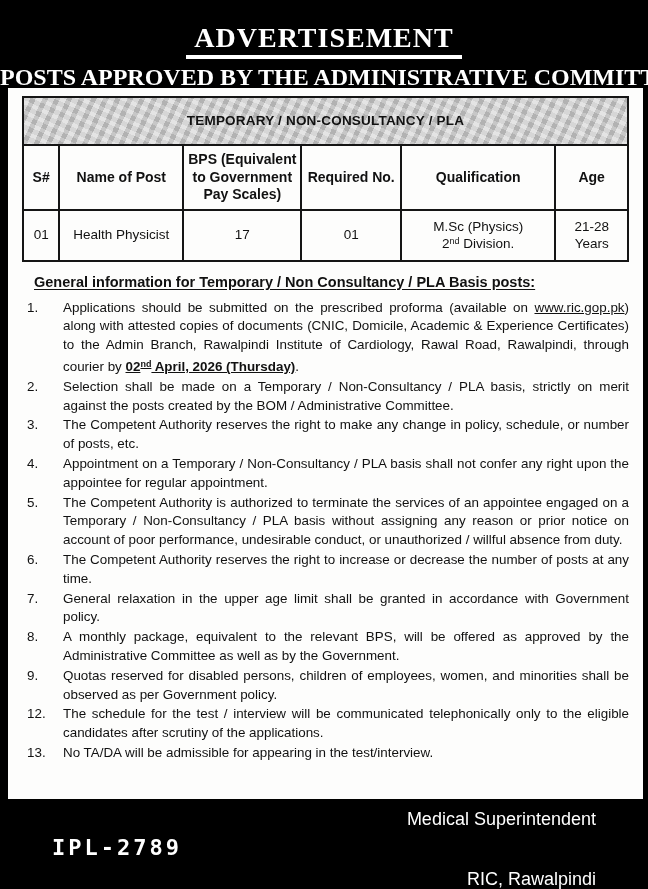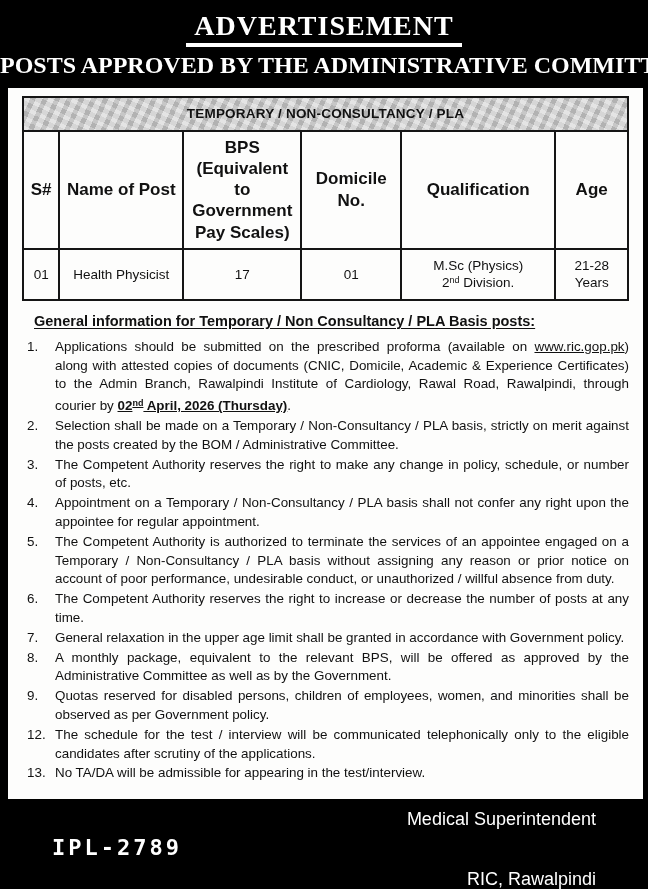--- a/index.html
+++ b/index.html
@@ -3,46 +3,46 @@
 <meta charset="utf-8">
 <style>
   * { margin:0; padding:0; box-sizing:border-box; }
   html,body { background:#000; }
   body { width:648px; height:889px; font-family:"Liberation Sans", sans-serif; color:#111; position:relative; overflow:hidden; }
 
   .page { position:absolute; inset:0; background:#000; }
 
   
   .masthead { position:absolute; top:0; left:0; width:648px; height:88px; background:#000; text-align:center; color:#fff; }
-  .adv-title { display:inline-block; margin-top:11px; font-family:"Liberation Serif", serif; font-weight:bold; font-size:28px; letter-spacing:1px; border-bottom:4px solid #fff; padding:0 8px 1px 8px; line-height:1.1; }
+  .adv-title { display:inline-block; margin-top:23px; font-family:"Liberation Serif", serif; font-weight:bold; font-size:28px; letter-spacing:1px; border-bottom:4px solid #fff; padding:0 8px 1px 8px; line-height:1.1; }
   .posts-title { margin-top:5px; font-family:"Liberation Serif", serif; font-weight:bold; font-size:24px; white-space:nowrap; letter-spacing:0px; }
 
   
   .sheet { position:absolute; top:88px; left:8px; width:635px; height:711px; background:#fdfdfc; padding:8px 14px 0 14px; overflow:hidden; }
 
   
   table.post-table { width:100%; border-collapse:collapse; border:2px solid #151515; table-layout:fixed; }
   .post-table td, .post-table th { border:2px solid #151515; text-align:center; vertical-align:middle; }
   .band-cell { background-color:#c7c7c7;
     background-image:
       repeating-linear-gradient(115deg, rgba(255,255,255,.38) 0 6px, rgba(0,0,0,.06) 6px 11px),
       repeating-linear-gradient(25deg, rgba(255,255,255,.22) 0 4px, rgba(0,0,0,.05) 4px 9px);
     font-weight:bold; font-size:13.5px; padding:4px 2px; letter-spacing:.2px; }
-  .post-table th { font-size:17px; font-weight:bold; padding:5px 3px; line-height:1.25; height:52px; }
-  .post-table td { font-size:13.5px; padding:7px 3px; line-height:1.3; height:33px; }
+  .post-table th { font-size:14px; font-weight:bold; padding:5px 3px; line-height:1.25; height:52px; }
+  .post-table td { font-size:13.5px; padding:7px 3px; line-height:1.3; height:48px; }
   .supscript { font-size:9px; vertical-align:4px; }
 
   
   .gen-heading { margin:12px 0 9px 12px; font-size:14.5px; font-weight:bold; text-decoration:underline; text-underline-offset:2px; }
 
   
   .info-list { font-size:13.4px; line-height:18.8px; }
   .info-item { display:flex; margin-bottom:1px; }
   .item-num { flex:0 0 33px; padding-left:5px; }
-  .item-text { flex:1; text-align:justify; }
+  .item-text { flex:1; text-align:justify;margin-left:8px; }
   .seg-n {}
   .seg-u { text-decoration:underline; }
   .seg-bu { font-weight:bold; text-decoration:underline; }
   .seg-bus { font-weight:bold; text-decoration:underline; font-size:9px; vertical-align:4px; }
 
   
   .footer { position:absolute; left:0; bottom:0; width:648px; height:90px; background:#000; color:#fff; }
   .ipl-code { position:absolute; left:52px; top:36px; font-family:"DejaVu Sans Mono", monospace; font-weight:bold; font-size:22px; letter-spacing:3px; }
   .signature { position:absolute; right:52px; top:10px; text-align:right; }
   .sig-title { font-size:18px; font-weight:normal; line-height:1.2; }
@@ -70,21 +70,21 @@
           <col style="width:12%">
       </colgroup>
       <tbody>
           <tr>
         <td class="band-cell" colspan="6">TEMPORARY / NON-CONSULTANCY / PLA</td>
       </tr>
       <tr>
         <th>S#</th>
         <th>Name of Post</th>
         <th>BPS (Equivalent to Government Pay Scales)</th>
-        <th>Domicile No.</th>
+        <th>Required No.</th>
         <th>Qualification</th>
         <th>Age</th>
       </tr>
       <tr>
         <td>01</td>
         <td>Health Physicist</td>
         <td>17</td>
         <td>01</td>
         <td><span>M.Sc (Physics)</span><br><span>2</span><span class="supscript">nd</span><span> Division.</span></td>
         <td><span>21-28</span><br><span>Years</span></td>

